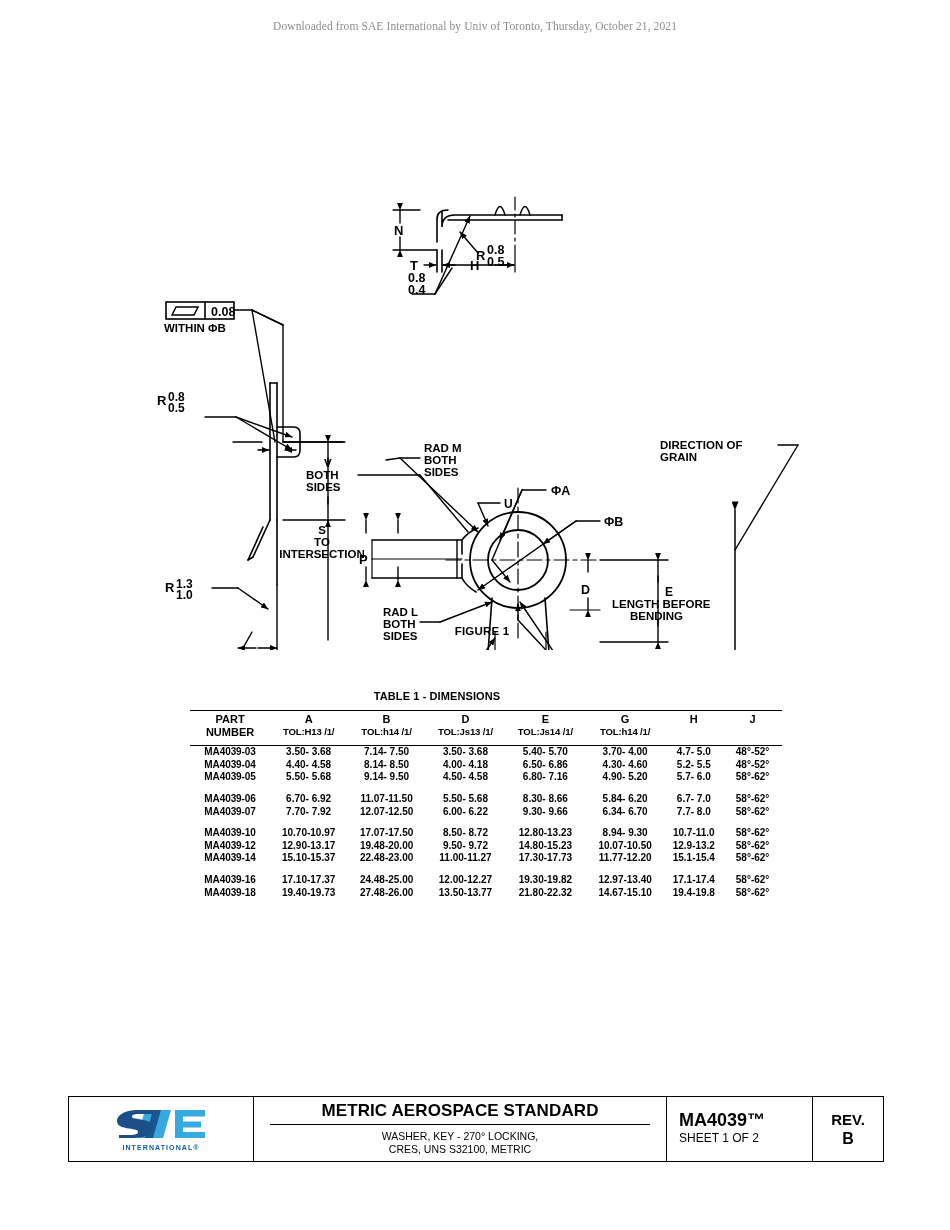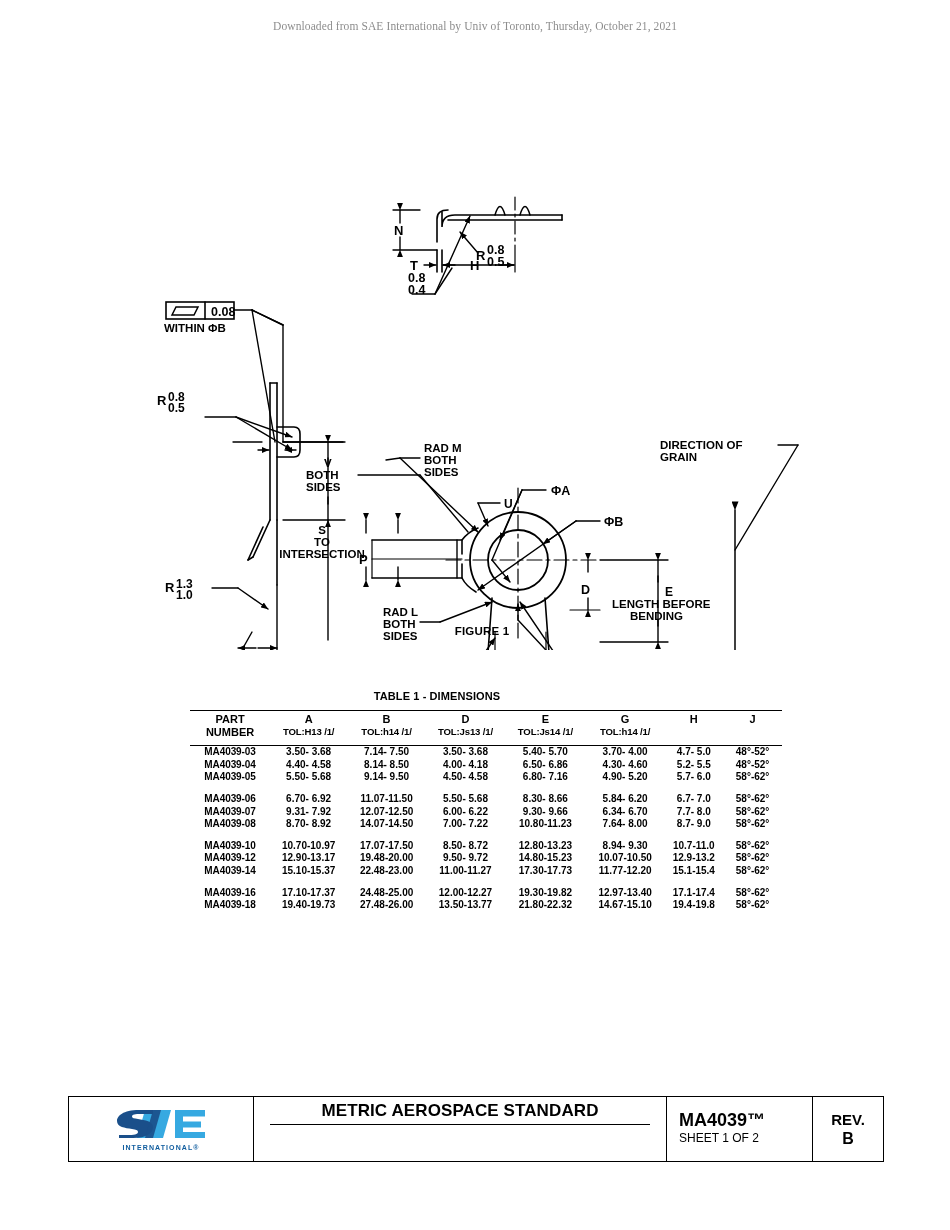--- a/index.html
+++ b/index.html
@@ -408,36 +408,26 @@
             <td>6.70-  6.92</td>
             <td>11.07-11.50</td>
             <td>5.50-  5.68</td>
             <td>8.30-  8.66</td>
             <td>5.84-  6.20</td>
             <td>6.7-  7.0</td>
             <td>58°-62°</td>
           </tr>
           <tr>
             <td class="pn">MA4039-07</td>
-            <td>9.31-  7.92</td>
+            <td>7.70-  7.92</td>
             <td>12.07-12.50</td>
             <td>6.00-  6.22</td>
             <td>9.30-  9.66</td>
             <td>6.34-  6.70</td>
             <td>7.7-  8.0</td>
-            <td>58°-62°</td>
-          </tr>
-          <tr>
-            <td class="pn">MA4039-08</td>
-            <td>8.70-  8.92</td>
-            <td>14.07-14.50</td>
-            <td>7.00-  7.22</td>
-            <td>10.80-11.23</td>
-            <td>7.64-  8.00</td>
-            <td>8.7-  9.0</td>
             <td>58°-62°</td>
           </tr>
           <tr class="spacer">
             <td colspan="8"></td>
           </tr>
           <tr>
             <td class="pn">MA4039-10</td>
             <td>10.70-10.97</td>
             <td>17.07-17.50</td>
             <td>8.50-  8.72</td>
@@ -513,20 +503,24 @@
           <path d="M40,2 L48,2 L40,30 L32,30 Z" fill="#1a4f8a" opacity="0.92"></path>
         </svg>
         <div class="intl">INTERNATIONAL®</div>
       </div>
     </div>
 
     <div class="tb-mid">
       <div class="tb-mid-top">
         <span class="t1">METRIC AEROSPACE STANDARD</span>
       </div>
+      <div class="tb-mid-bot">
+        <div>WASHER, KEY - 270° LOCKING,</div>
+        <div>CRES, UNS S32100, METRIC</div>
+      </div>
     </div>
 
     <div class="tb-pn">
       <div class="pn1">MA4039™</div>
       <div class="pn2">SHEET 1 OF 2</div>
     </div>
 
     <div class="tb-rev">
       <div class="r1">REV.</div>
       <div class="r2">B</div>

